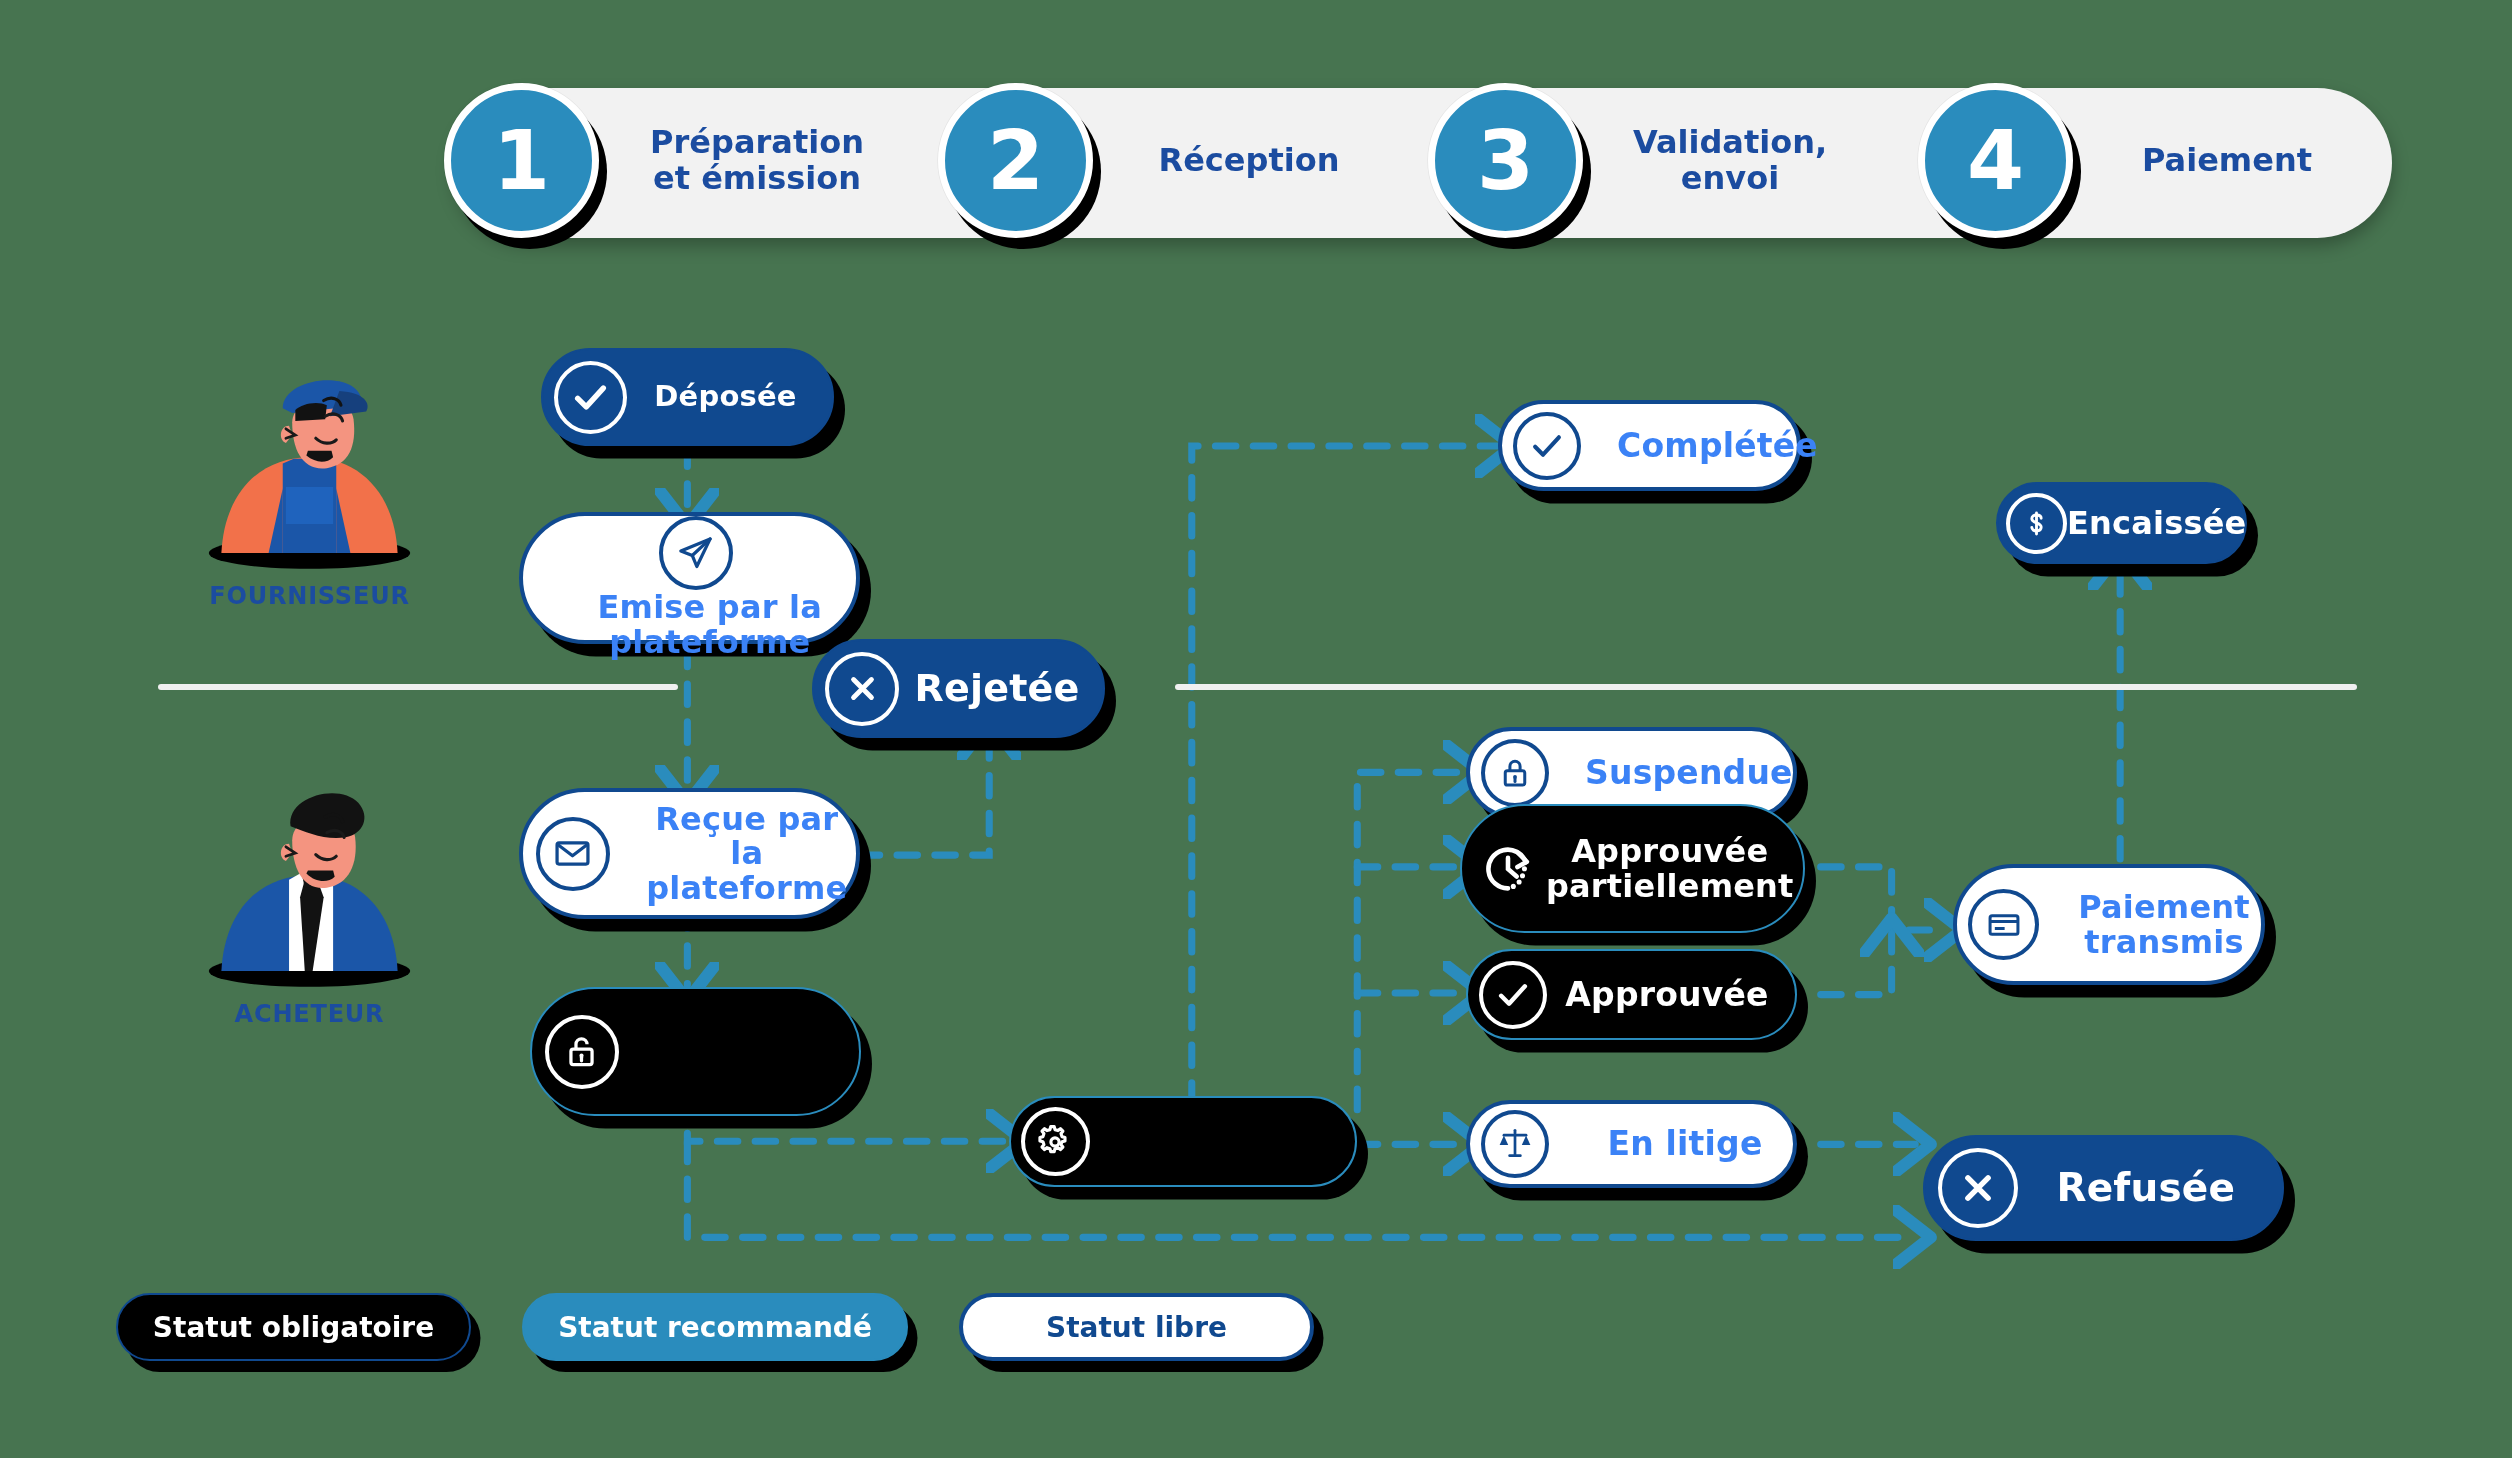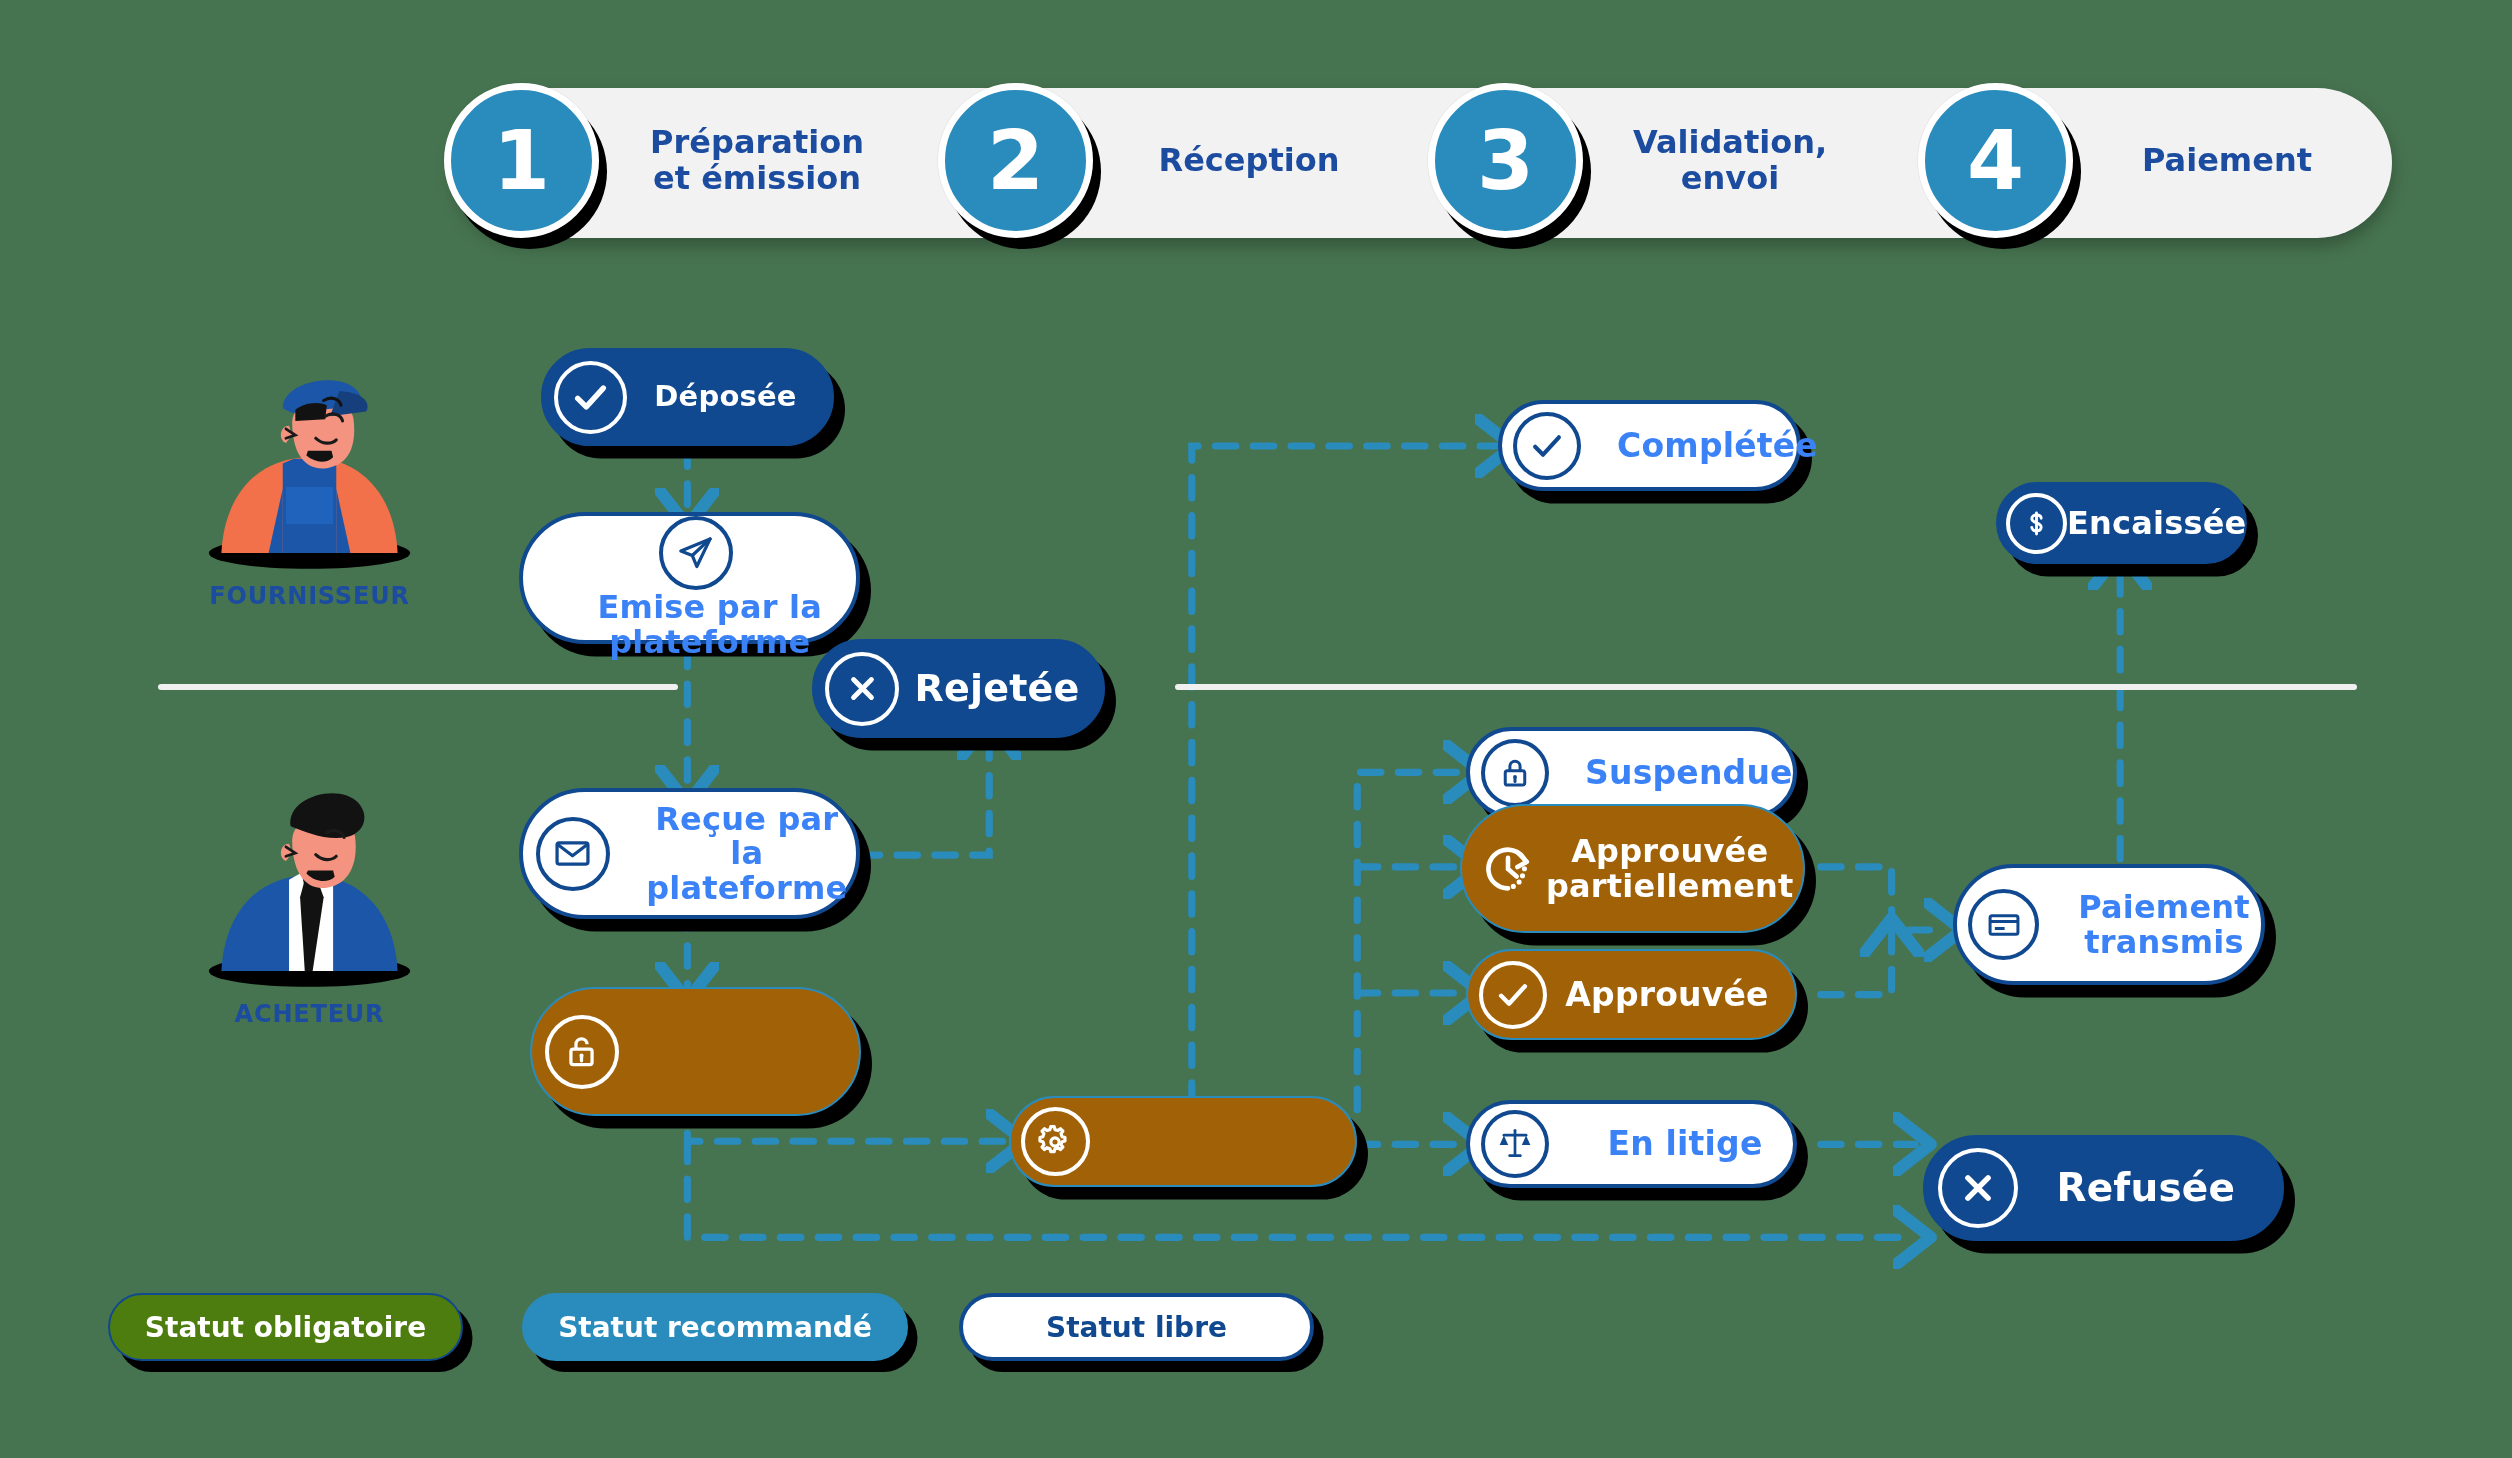--- a/index.html
+++ b/index.html
@@ -11,21 +11,21 @@
         box-sizing:border-box;box-shadow:11px 12.6px 0 0 #000;}
   .node .ic{flex:0 0 auto;display:flex;align-items:center;justify-content:center;
             border-radius:50%;box-sizing:border-box;}
   .node .lbl{flex:1 1 auto;text-align:center;font-weight:bold;line-height:1.08;
              letter-spacing:0.2px;padding-right:8px;}
 
   
   .v-dark{background:#10498f;border:2.4px solid #10498f;}
   .v-dark .lbl{color:#ffffff;}
   .v-dark .ic{border:4px solid #ffffff;}
-  .v-mid{background:#a16207;border:2.4px solid #2a8cbd;}
+  .v-mid{background:#000000;border:2.4px solid #2a8cbd;}
   .v-mid .lbl{color:#ffffff;}
   .v-mid .ic{border:4px solid #ffffff;}
   .v-light{background:#ffffff;border:4px solid #10498f;}
   .v-light .lbl{color:#3b82f6;padding-left:36px;}
   .v-light .ic{border:4px solid #10498f;}
 
   svg{display:block;overflow:visible;}
 
   
   #stepper{position:absolute;left:453px;top:88px;width:1939px;height:150px;
@@ -323,21 +323,21 @@
 
 <div class="node v-dark" style="left:1923px;top:1135px;width:361px;height:106px;padding-left:12.6px;">
   <span class="ic" style="width:80px;height:80px;">
     <svg width="44" height="44" viewBox="0 0 24 24" fill="none" stroke="#ffffff" stroke-width="3" stroke-linecap="round">
       <path d="M6.5 6.5 L17.5 17.5 M17.5 6.5 L6.5 17.5"></path>
     </svg>
   </span>
   <span class="lbl" style="font-size:39px;">Refusée</span>
 </div>
 
-<div class="legend-pill" style="left:108px;top:1293px;width:355px;background:#4d7c0f;color:#ffffff;border:2.4px solid #10498f;">
+<div class="legend-pill" style="left:116px;top:1293px;width:355px;background:#000000;color:#ffffff;border:2.4px solid #10498f;">
   <span>Statut obligatoire</span>
 </div>
 <div class="legend-pill" style="left:522px;top:1293px;width:386px;background:#2a8cbd;color:#ffffff;border:2.4px solid #2a8cbd;">
   <span>Statut recommandé</span>
 </div>
 <div class="legend-pill" style="left:959px;top:1293px;width:355px;background:#ffffff;color:#10498f;border:4px solid #10498f;text-align:center;">
   <span>Statut libre</span>
 </div>
 
 

